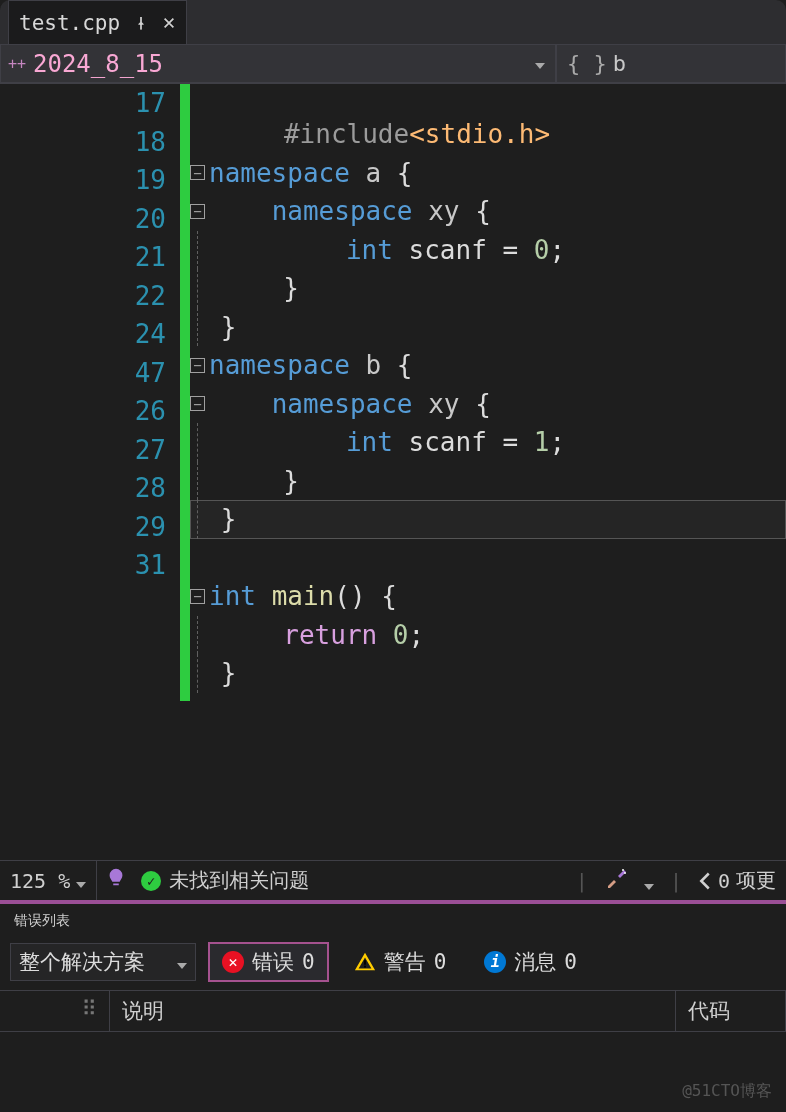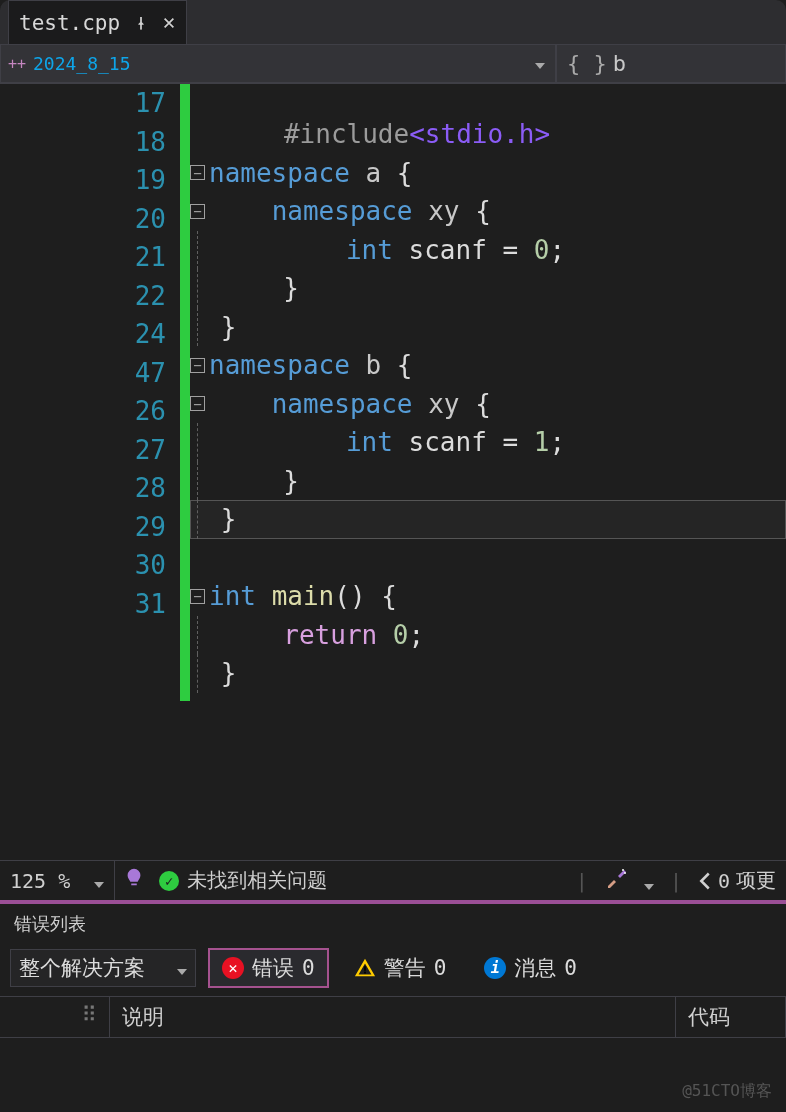--- a/index.html
+++ b/index.html
@@ -61,22 +61,22 @@
     color: #c8c8c8;
   }
   .nav-left .proj-icon {
     width: 32px;
     display: flex; justify-content: center; align-items: center;
     color: #c586c0;
     font-size: 15px;
   }
   .nav-left .proj-text {
     flex: 1;
-    font-size: 18px;
-    color: #0ea5e9;
+    font-size: 24px;
+    color: #f9a8d4;
   }
   .nav-left .dropdown-arrow, .nav-right .dropdown-arrow {
     padding: 0 10px; color: #999;
   }
   .nav-right .brace { color: #aaa; }
 
   
   .editor {
     display: flex;
     height: 776px;
@@ -139,21 +139,21 @@
     margin-right: -7px;
     vertical-align: middle;
   }
   .tok-kw { color: #569cd6; }
   .tok-id { color: #dcdcdc; }
   .tok-punct { color: #dcdcdc; }
   .tok-num { color: #b5cea8; }
   .tok-func { color: #dcdcaa; }
   .tok-ctrl { color: #d8a0df; }
   .tok-ns { color: #c8c8c8; }
-  .tok-inc { color: #8b5cf6; }
+  .tok-inc { color: #fdba74; }
   .tok-hash { color: #9b9b9b; }
   .tok-int { color: #569cd6; }
   .highlight-line {
     position: absolute;
     left: 0; right: 0;
     height: 38.5px;
     border: 1px solid #555;
     background: rgba(80,80,80,0.15);
     z-index: 0;
   }
@@ -164,21 +164,21 @@
     height: 40px;
     background: #1e1e1e;
     border-top: 1px solid #3f3f46;
     display: flex;
     align-items: center;
     font-size: 20px;
     color: #d0d0d0;
   }
   .status-line .zoom {
     padding: 0 10px;
-    display: flex; align-items: center; gap: 24px;
+    display: flex; align-items: center; gap: 6px;
     border-right: 1px solid #3f3f46;
     height: 100%;
   }
   .status-line .health {
     padding: 0 8px;
     color: #a878d8;
   }
   .status-line .ok {
     display: flex; align-items: center; gap: 8px;
     padding: 0 6px;
@@ -202,21 +202,21 @@
     height: 4px;
     background: #9b4f96;
   }
 
   
   .error-panel {
     background: #1e1e1e;
   }
   .error-title {
     padding: 8px 14px;
-    font-size: 18px;
+    font-size: 14px;
     color: #d0d0d0;
   }
   .error-toolbar {
     display: flex;
     align-items: center;
     padding: 4px 10px;
     gap: 12px;
     font-size: 21px;
   }
   .scope-dd {
@@ -306,21 +306,20 @@
       <div class="ln">19</div>
       <div class="ln">20</div>
       <div class="ln">21</div>
       <div class="ln">22</div>
       <div class="ln">24</div>
       <div class="ln">47</div>
       <div class="ln">26</div>
       <div class="ln">27</div>
       <div class="ln">28</div>
       <div class="ln">29</div>
-      <div class="ln">30</div>
       <div class="ln">31</div>
     </div>
   <div class="change-bar">
       <div class="green"></div>
     </div>
   <div class="code-area" id="code"><div style="height: 0px;"></div><div class="code-line"><span>  </span><span>    </span><span class="tok-hash">#include</span><span class="tok-inc">&lt;stdio.h&gt;</span></div><div class="code-line"><span class="fold-box">−</span><span class="tok-kw">namespace</span><span class="tok-ns"> a </span><span class="tok-punct">{</span></div><div class="code-line"><span class="fold-box">−</span><span>    </span><span class="tok-kw">namespace</span><span class="tok-ns"> xy </span><span class="tok-punct">{</span></div><div class="code-line"><span class="fold-line"></span><span> </span><span>        </span><span class="tok-int">int</span><span class="tok-id"> scanf </span><span class="tok-punct">= </span><span class="tok-num">0</span><span class="tok-punct">;</span></div><div class="code-line"><span class="fold-line"></span><span> </span><span>    </span><span class="tok-punct">}</span></div><div class="code-line"><span class="fold-line"></span><span> </span><span class="tok-punct">}</span></div><div class="code-line"><span class="fold-box">−</span><span class="tok-kw">namespace</span><span class="tok-ns"> b </span><span class="tok-punct">{</span></div><div class="code-line"><span class="fold-box">−</span><span>    </span><span class="tok-kw">namespace</span><span class="tok-ns"> xy </span><span class="tok-punct">{</span></div><div class="code-line"><span class="fold-line"></span><span> </span><span>        </span><span class="tok-int">int</span><span class="tok-id"> scanf </span><span class="tok-punct">= </span><span class="tok-num">1</span><span class="tok-punct">;</span></div><div class="code-line"><span class="fold-line"></span><span> </span><span>    </span><span class="tok-punct">}</span></div><div class="code-line"><div class="highlight-line"></div><span class="fold-line"></span><span> </span><span class="tok-punct">}</span></div><div class="code-line"><span>  </span></div><div class="code-line"><span class="fold-box">−</span><span class="tok-int">int</span><span> </span><span class="tok-func">main</span><span class="tok-punct">() {</span></div><div class="code-line"><span class="fold-line"></span><span> </span><span>    </span><span class="tok-ctrl">return</span><span> </span><span class="tok-num">0</span><span class="tok-punct">;</span></div><div class="code-line"><span class="fold-line"></span><span> </span><span class="tok-punct">}</span></div></div>
 </div>
 
 <div class="status-line">
   <div class="zoom">

